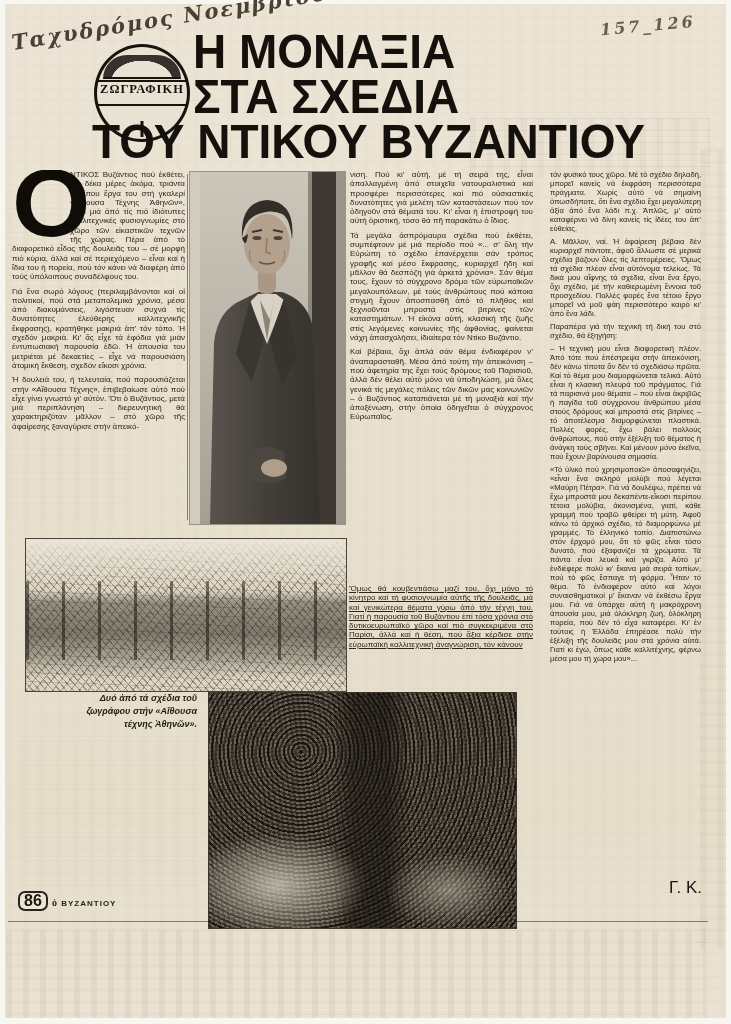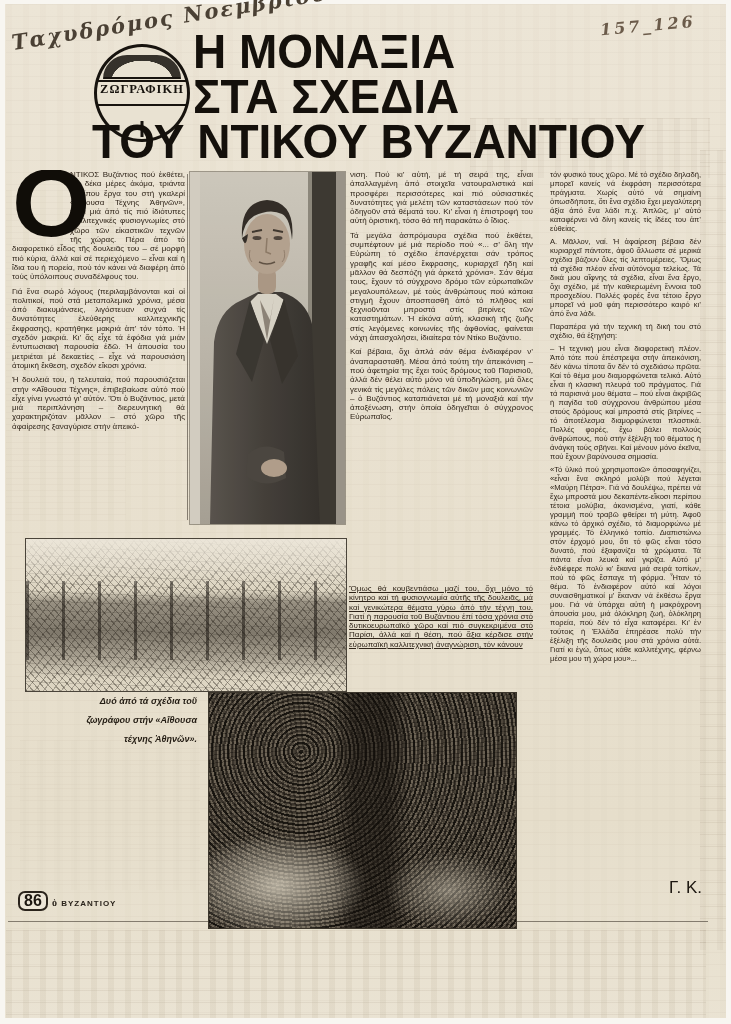--- a/index.html
+++ b/index.html
@@ -68,21 +68,21 @@
     background:
       radial-gradient(ellipse 120px 70px at 22% 82%, rgba(222,214,196,.75) 0%, rgba(222,214,196,.25) 55%, transparent 75%),
       radial-gradient(ellipse 90px 55px at 78% 84%, rgba(210,202,184,.5) 0%, transparent 70%),
       linear-gradient(90deg, transparent 40%, rgba(18,14,10,.5) 47%, rgba(18,14,10,.55) 58%, transparent 66%),
       repeating-radial-gradient(circle at 30% 25%, rgba(16,13,9,.85) 0 2px, rgba(110,100,85,.35) 2px 4px, rgba(25,20,15,.6) 4px 6px, rgba(90,82,68,.3) 6px 8px),
       repeating-linear-gradient(83deg, rgba(14,11,8,.5) 0 2px, transparent 2px 5px),
       repeating-linear-gradient(-7deg, rgba(14,11,8,.45) 0 1px, transparent 1px 4px),
       #6e6557;}
   
   #caption{position:absolute;left:83px;top:692px;width:114px;text-align:right;
-           font-size:9px;line-height:19px;font-weight:bold;font-style:italic;color:#231c13;}
+           font-size:9px;line-height:13px;font-weight:bold;font-style:italic;color:#231c13;}
   
   #signature{position:absolute;left:620px;top:878px;width:82px;text-align:right;
              font-weight:normal;font-size:17px;color:#1c1610;}
   
   #folio{position:absolute;left:18px;top:891px;width:26px;height:16px;border:2px solid #2b241c;
          border-radius:7px;display:flex;align-items:center;justify-content:center;
          font-weight:bold;font-size:16px;color:#1c1610;background:rgba(240,234,222,.6);}
   #mag-name{position:absolute;left:52px;top:897px;font-weight:bold;font-size:8px;letter-spacing:1px;color:#2b241c;}
   #mag-name .lc{font-family:"Liberation Serif",serif;font-size:10px;}
   

